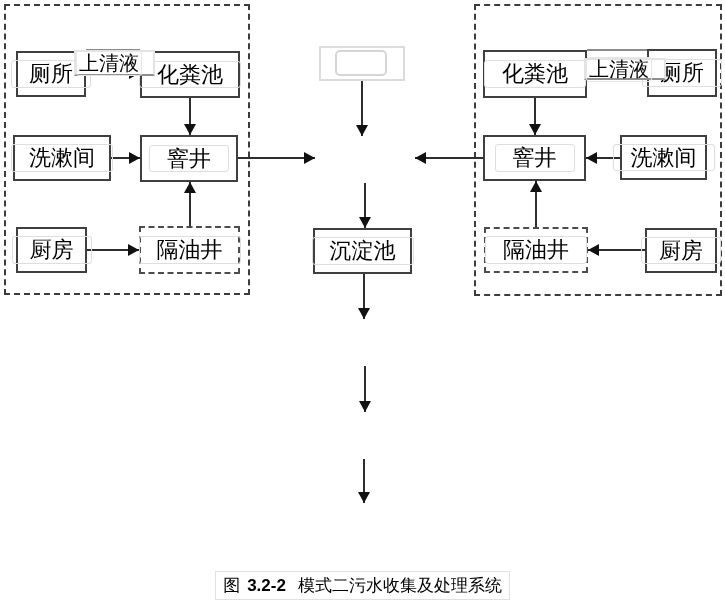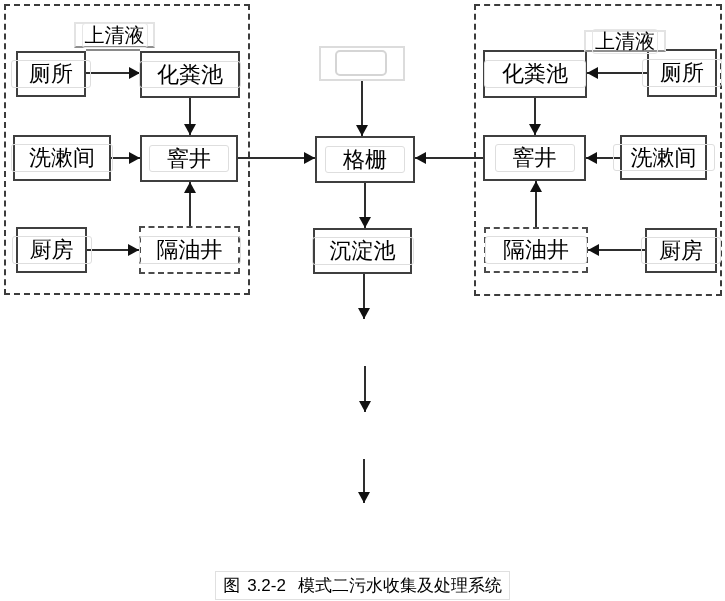--- a/index.html
+++ b/index.html
@@ -17,31 +17,31 @@
     display:flex;align-items:center;justify-content:center;
   }
   .node.dashed{border:2px dashed #4c4c4c;}
   .t{
     font-size:22px;color:#000000;line-height:1.15;white-space:nowrap;
     border:1px solid #dedede;border-radius:3px;padding:0 17px;background:transparent;
   }
   .suplabel{
     position:absolute;box-sizing:border-box;background:#ffffff;
     border:2px solid #e3e3e3;border-bottom:2px solid #8f8f8f;
-    display:flex;align-items:center;justify-content:center;
+    display:flex;align-items:center;margin-top:28px;
   }
   .suplabel .t{font-size:20px;border-color:#e6e6e6;padding:0 2px;}
   .empty-outer{position:absolute;left:319px;top:46px;width:86px;height:35px;border:2px solid #dcdcdc;box-sizing:border-box;background:#ffffff;}
   .empty-inner{position:absolute;left:14px;top:2px;width:52px;height:26px;border:2px solid #d5d5d5;border-radius:5px;box-sizing:border-box;background:#ffffff;}
   .caption{position:absolute;left:0;right:0;top:571px;text-align:center;}
   .cap-box{
     display:inline-block;border:1px solid #e0e0e0;padding:2px 7px;font-size:17px;color:#000;
   }
   .cap-prefix{margin-right:7px;}
-  .cap-num{font-family:"Liberation Sans","DejaVu Sans",sans-serif;font-weight:400;margin-right:12px;}
+  .cap-num{font-family:"Liberation Sans","DejaVu Sans",sans-serif;font-weight:700;margin-right:12px;}
 </style>
 </head>
 <body>
 
 <div class="stage">
 
   <div class="panel" style="left:4px;top:4px;width:246px;height:291px;"></div>
   <div class="panel" style="left:474px;top:4px;width:248px;height:292px;"></div>
 
   <svg class="connector-layer" viewBox="0 0 725 601" xmlns="http://www.w3.org/2000/svg">
@@ -91,23 +91,20 @@
   <div class="node" style="left:140px;top:135px;width:98px;height:47px;">
     <span class="t">窨井</span>
   </div>
   <div class="node" style="left:16px;top:227px;width:71px;height:46px;">
     <span class="t">厨房</span>
   </div>
   <div class="node dashed" style="left:139px;top:226px;width:101px;height:48px;">
     <span class="t">隔油井</span>
   </div>
 
-  <div class="node" style="left:315px;top:136px;width:100px;height:47px;">
-    <span class="t">格栅</span>
-  </div>
   <div class="node" style="left:313px;top:228px;width:99px;height:46px;">
     <span class="t">沉淀池</span>
   </div>
 
   <div class="node" style="left:483px;top:50px;width:104px;height:48px;">
     <span class="t">化粪池</span>
   </div>
   <div class="node" style="left:647px;top:49px;width:70px;height:48px;">
     <span class="t">厕所</span>
   </div>

